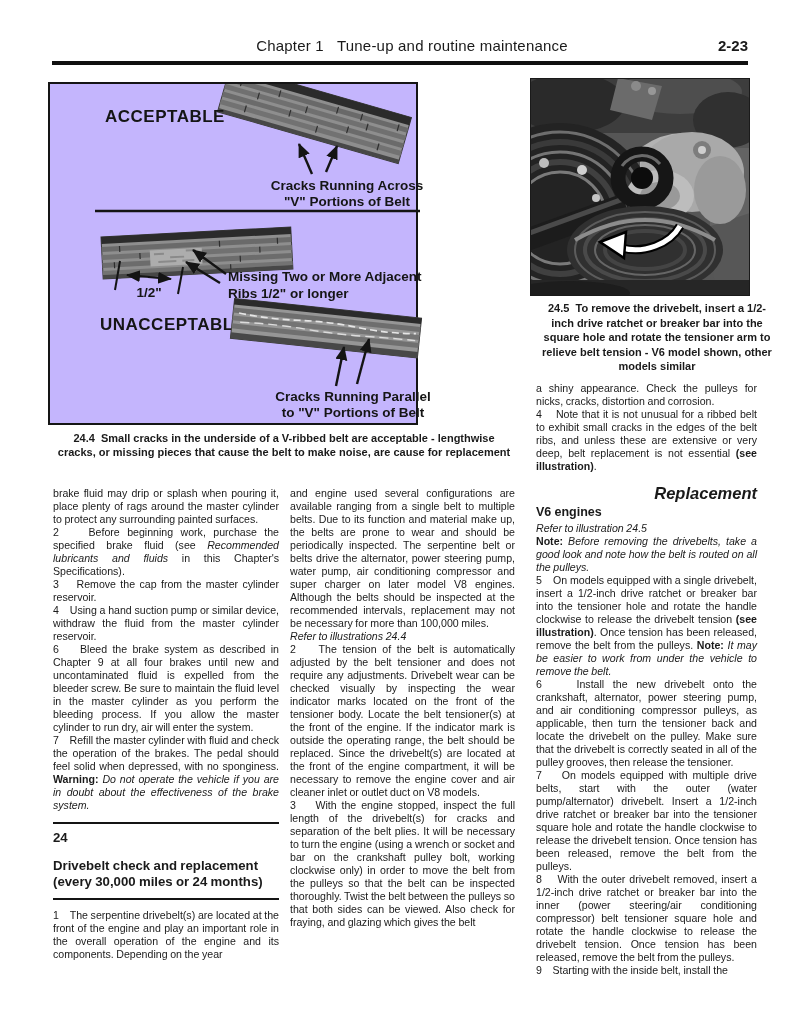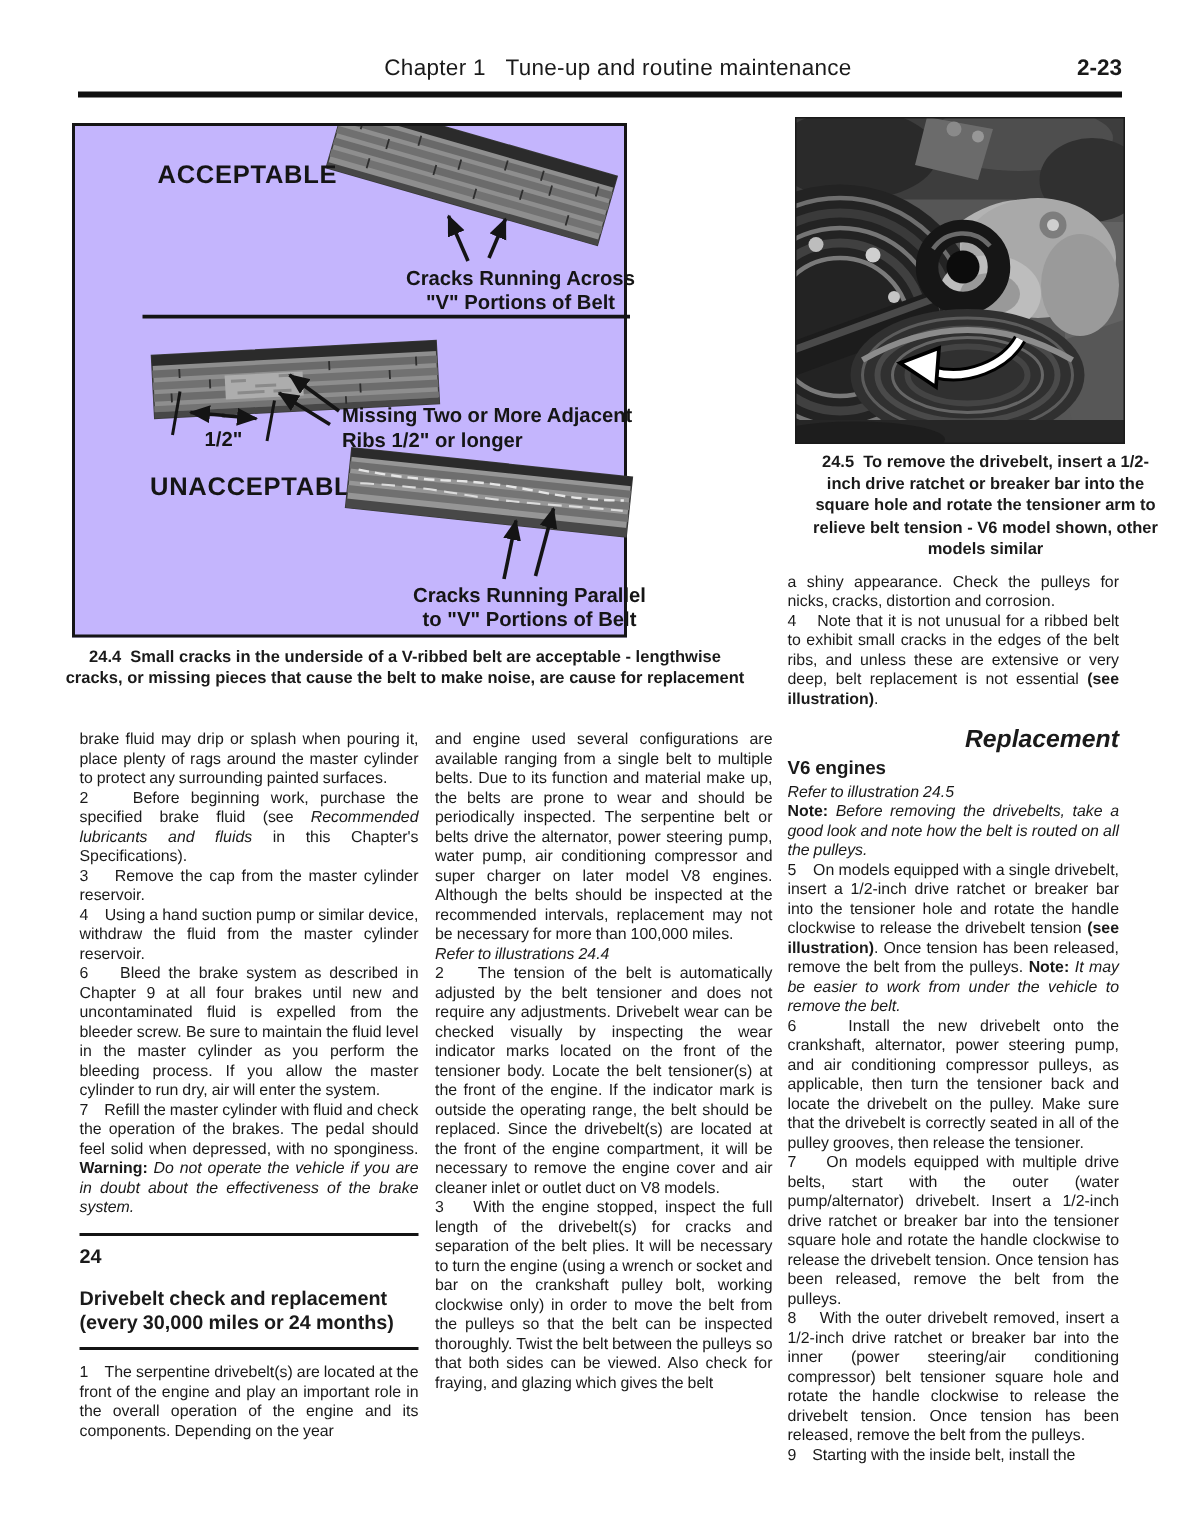--- a/index.html
+++ b/index.html
@@ -4,31 +4,31 @@
 <style>
   html,body{margin:0;padding:0;background:#ffffff;}
   .page{position:relative;width:800px;height:1024px;background:#ffffff;
         font-family:"Liberation Sans",sans-serif;color:#1a1a1a;overflow:hidden;}
   .hdr-title{position:absolute;top:37px;left:0;width:800px;text-align:center;
              font-weight:normal;font-size:15px;letter-spacing:.2px;padding-left:12px;}
   .hdr-page{position:absolute;top:37px;right:52px;font-weight:bold;font-size:15px;}
   .hdr-rule{position:absolute;top:61px;left:52px;width:696px;height:4px;background:#101010;}
   .figbox{position:absolute;left:48px;top:82px;width:370px;height:343px;
           border:2px solid #151515;box-sizing:border-box;background:#c4b5fd;}
-  .cap244{position:absolute;left:39px;top:431px;width:462px;font-size:11px;
+  .cap244{position:absolute;left:53px;top:431px;width:462px;font-size:11px;
           font-weight:bold;text-align:center;line-height:14px;}
   .photo{position:absolute;left:530px;top:78px;width:220px;height:218px;}
   .cap245{position:absolute;left:521px;top:301px;width:234px;font-size:11px;
           font-weight:bold;text-align:center;line-height:14.5px;margin-left:19px;}
   .col{position:absolute;font-size:10.6px;line-height:13px;text-align:justify;
        word-spacing:-0.3px;}
   .col p{margin:0;}
   .col-left{left:53px;top:487px;width:226px;}
   .col-mid{left:290px;top:487px;width:225px;}
-  .col-right{left:525px;top:382px;width:221px;}
+  .col-right{left:536px;top:382px;width:221px;}
   .h-italic{font-style:italic;font-weight:bold;font-size:16.5px;margin:11px 0 4px;
             text-align:right;line-height:18px;}
   .h-sub{font-weight:bold;font-size:12.5px;margin:1px 0 3px;text-align:left;}
   .refline{font-style:italic;margin:0 0 2px;text-align:left;}
   .sec-head{border-top:2px solid #141414;border-bottom:2px solid #141414;
             margin-top:10px;margin-bottom:9px;padding:6px 2px 7px 0;display:flex;gap:11px;
             font-weight:bold;font-size:13.2px;line-height:16.5px;text-align:left;flex-direction:column;}
   .sec-num{flex:0 0 auto;}
   .seg-b{font-weight:bold;}
   .seg-i{font-style:italic;}

